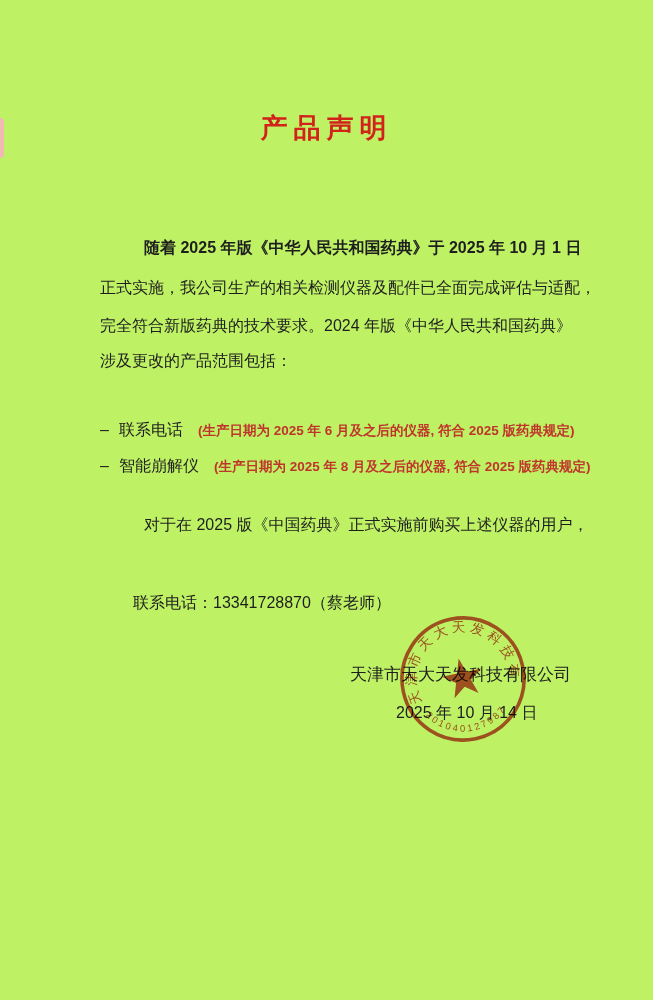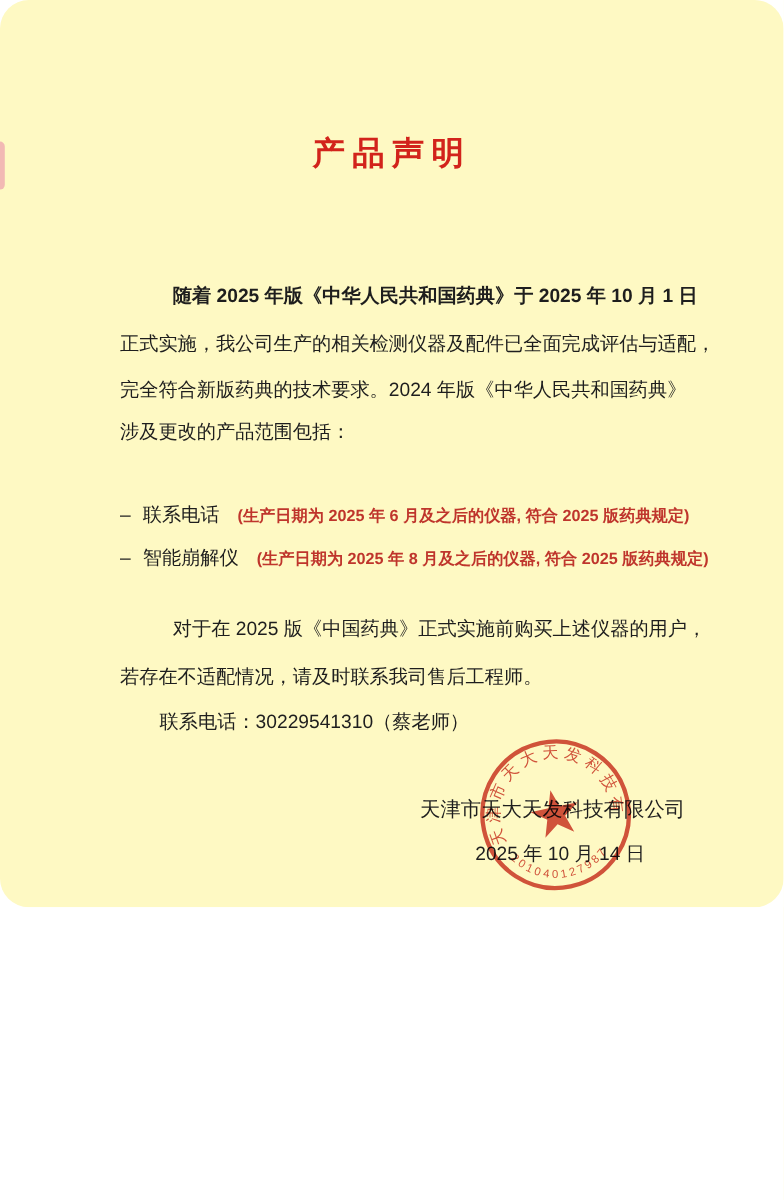--- a/index.html
+++ b/index.html
@@ -1,23 +1,22 @@
 <!DOCTYPE html>
 <html><head>
 <meta charset="utf-8">
 <style>
   html,body { margin:0; padding:0; background:#ffffff; }
   .page {
     position:relative;
-    width:653px; height:756px;
-    background:#fef9c3;
+    width:653px; height:1000px;
+    background:#bef264;
     overflow:hidden;
     font-family:"Liberation Sans", sans-serif;
     color:#1e1e1e;
-    border-radius:24px;
   }
   .doc-title {
     position:absolute; top:110px; left:0; width:100%;
     text-align:center;
     font-size:27px; font-weight:bold;
     letter-spacing:6px;
     color:#d2231b;
   }
   .line {
     position:absolute; left:100px; right:86px;
@@ -71,23 +70,22 @@
   <div class="line" style="top:341px;">涉及更改的产品范围包括：</div>
 
   <div class="line product-line" style="top:410px;">
     <span class="dash">–</span><span>联系电话</span><span class="note">(生产日期为 2025 年 6 月及之后的仪器, 符合 2025 版药典规定)</span>
   </div>
   <div class="line product-line" style="top:446px;text-align:center;">
     <span class="dash">–</span><span>智能崩解仪</span><span class="note">(生产日期为 2025 年 8 月及之后的仪器, 符合 2025 版药典规定)</span>
   </div>
 
   <div class="line indent" style="top:505px;">对于在 2025 版《中国药典》正式实施前购买上述仪器的用户，</div>
-  <div class="line" style="top:545px;">若存在不适配情况，请及时联系我司售后工程师。</div>
 
-  <div class="line contact" style="top:583px;">联系电话：30229541310（蔡老师）</div>
+  <div class="line contact" style="top:583px;">联系电话：13341728870（蔡老师）</div>
 
   <div class="sig-company">天津市天大天发科技有限公司</div>
   <div class="sig-date">2025 年 10 月 14 日</div>
 
   <svg class="stamp" viewBox="-75 -75 150 150" xmlns="http://www.w3.org/2000/svg">
     <g transform="rotate(-12)" fill="#cc4238">
       <circle cx="0" cy="0" r="61" fill="none" stroke="#cc4238" stroke-width="3.6"></circle>
       <defs>
         <path id="ringPath" d="M -44 16 A 47 47 0 1 1 44 16" fill="none"></path>
         <path id="codePath" d="M -49 19 A 52.5 52.5 0 0 0 49 19" fill="none"></path>

